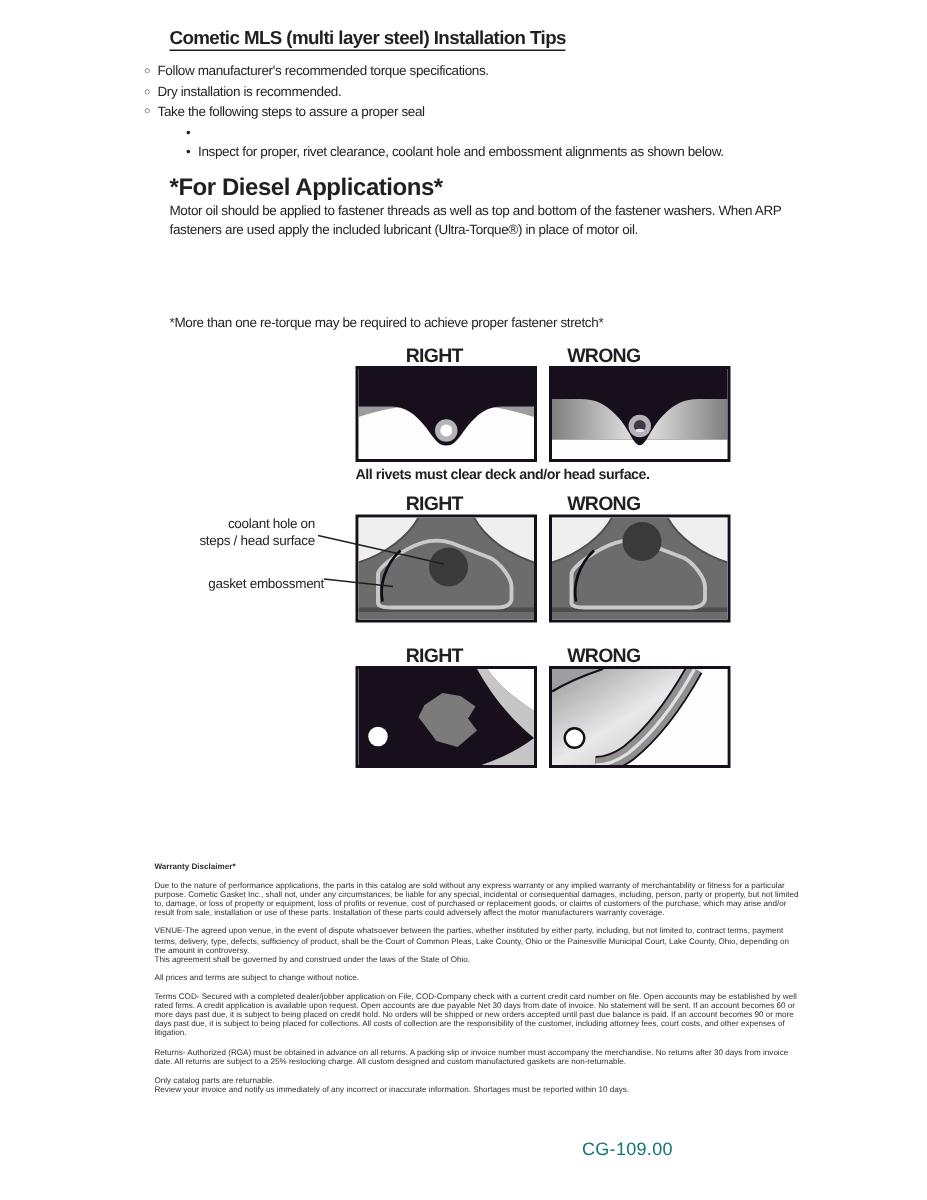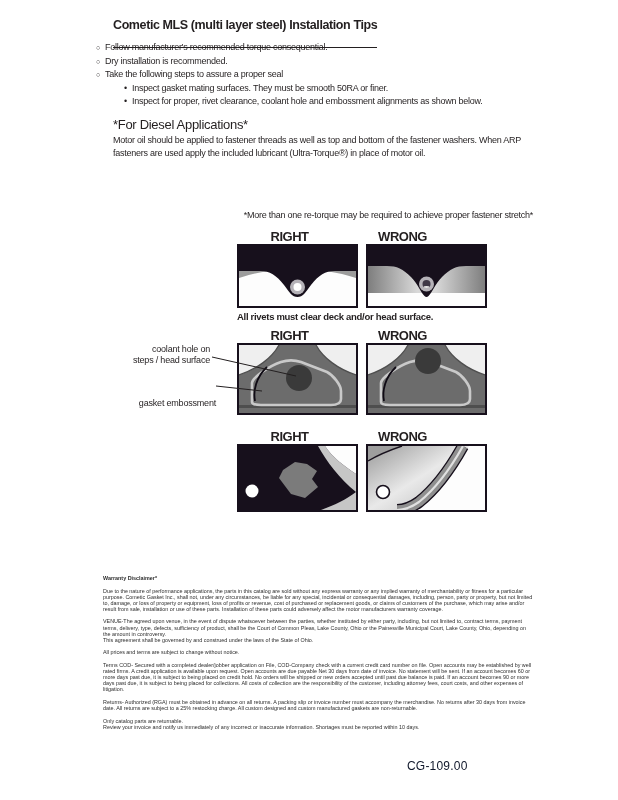--- a/index.html
+++ b/index.html
@@ -4,75 +4,74 @@
 <style>
   * { margin:0; padding:0; box-sizing:border-box; }
   html,body { background:#ffffff; }
   .page {
     position:relative; width:618px; height:800px; background:#ffffff;
     font-family:"Liberation Sans","DejaVu Sans",sans-serif; color:#231f20; overflow:hidden;
   }
   .title {
     position:absolute; left:113px; top:18px;
     font-size:12.5px; font-weight:bold; letter-spacing:-0.4px;
-    border-bottom:1.5px solid #231f20; padding-bottom:15px; display:inline-block;
+    border-bottom:1.5px solid #231f20; padding-bottom:1px; display:inline-block;
   }
   .bullets { position:absolute; left:96px; top:41px; font-size:9px; letter-spacing:-0.25px; line-height:13.5px; width:440px; }
   .b-row { display:flex; align-items:flex-start; }
   .b-row.sub { margin-left:28px; }
   .b-marker { width:9px; flex:0 0 9px; font-size:7px; line-height:13.5px; }
   .b-row.sub .b-marker { width:8px; flex-basis:8px; font-size:9px; }
-  .section-head { position:absolute; left:113px; top:117px; font-size:13px; font-weight:normal; letter-spacing:-0.3px; }
+  .section-head { position:absolute; left:113px; top:117px; font-size:16px; font-weight:bold; letter-spacing:-0.3px; }
   .para { position:absolute; left:113px; width:420px; font-size:9px; letter-spacing:-0.25px; line-height:13.3px; }
-  #p1 { top:134px; } #p2 { top:168px; } #p3 { top:209px;text-align:right; }
+  #p1 { top:134px; } #p2 { top:168px; } #p3 { top:209px; }
 
   .diag { position:absolute; left:237px; width:218px; }
   #sec1 { top:229px; } #sec2 { top:328px; } #sec3 { top:429px; }
   .d-labels { display:flex; gap:8px; height:14px; }
   .d-label { width:121px; text-align:center; font-size:13px; font-weight:bold; letter-spacing:-0.5px; }
   .d-boxes { display:flex; gap:8px; margin-top:1px; }
   .d-box { border:2px solid #17101c; background:#fff; font-size:0; line-height:0; }
   .d-box svg { display:block; }
   .d-caption { margin-top:3px; font-size:9.5px; font-weight:bold; letter-spacing:-0.3px; white-space:pre-line; }
   .d-caption.center { text-align:center; width:250px; }
 
   .callout { position:absolute; text-align:right; font-size:9px; letter-spacing:-0.2px; line-height:11px; white-space:pre-line; }
   #callout1 { right:408px; top:344px; }
-  #callout2 { right:402px; top:398px; }
+  #callout2 { right:402px; top:384px; }
   .leader-svg { position:absolute; left:0; top:0; width:618px; height:800px; pointer-events:none; }
   .leader-svg line { stroke:#231f20; stroke-width:1; }
 
   .legal { position:absolute; left:103px; top:575px; width:430px; font-size:5.4px; line-height:6.1px; color:#2e2e2e; }
   .legal p { margin-bottom:6.5px; white-space:pre-line; }
   .legal .head { font-weight:bold; }
-  .footer { position:absolute; left:407px; top:759px; font-size:12px; letter-spacing:0.2px; color:#0f172a; }
+  .footer { position:absolute; left:388px; top:759px; font-size:12px; letter-spacing:0.2px; color:#0f766e; }
 </style>
 </head>
 <body>
 
 <div class="page">
 
   <div class="title">Cometic MLS (multi layer steel) Installation Tips</div>
 
   <div class="bullets">
     <div class="b-row">
       <span class="b-marker">○</span>
-      <span>Follow manufacturer's recommended torque consequential.</span>
+      <span>Follow manufacturer's recommended torque specifications.</span>
     </div>
     <div class="b-row">
       <span class="b-marker">○</span>
       <span>Dry installation is recommended.</span>
     </div>
     <div class="b-row">
       <span class="b-marker">○</span>
       <span>Take the following steps to assure a proper seal</span>
     </div>
     <div class="b-row sub">
       <span class="b-marker">•</span>
-      <span>Inspect gasket mating surfaces.  They must be smooth 50RA or finer.</span>
     </div>
     <div class="b-row sub">
       <span class="b-marker">•</span>
       <span>Inspect for proper, rivet clearance, coolant hole and embossment alignments as shown below.</span>
     </div>
   </div>
 
   <div class="section-head">*For Diesel Applications*</div>
   <p class="para" id="p1">Motor oil should be applied to fastener threads as well as top and bottom of the fastener washers. When ARP fasteners are used apply the included lubricant (Ultra-Torque®) in place of motor oil.</p>
   <p class="para" id="p3">*More than one re-torque may be required to achieve proper fastener stretch*</p>

